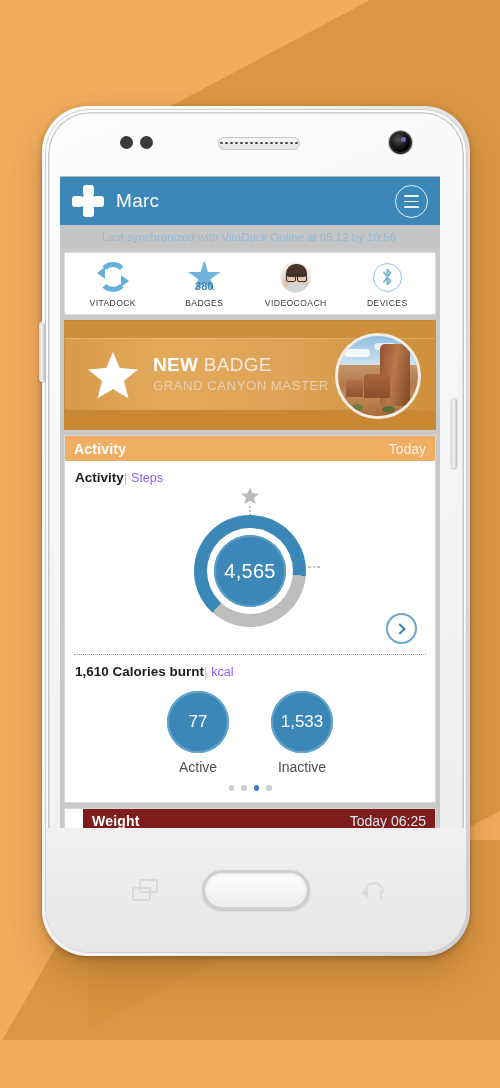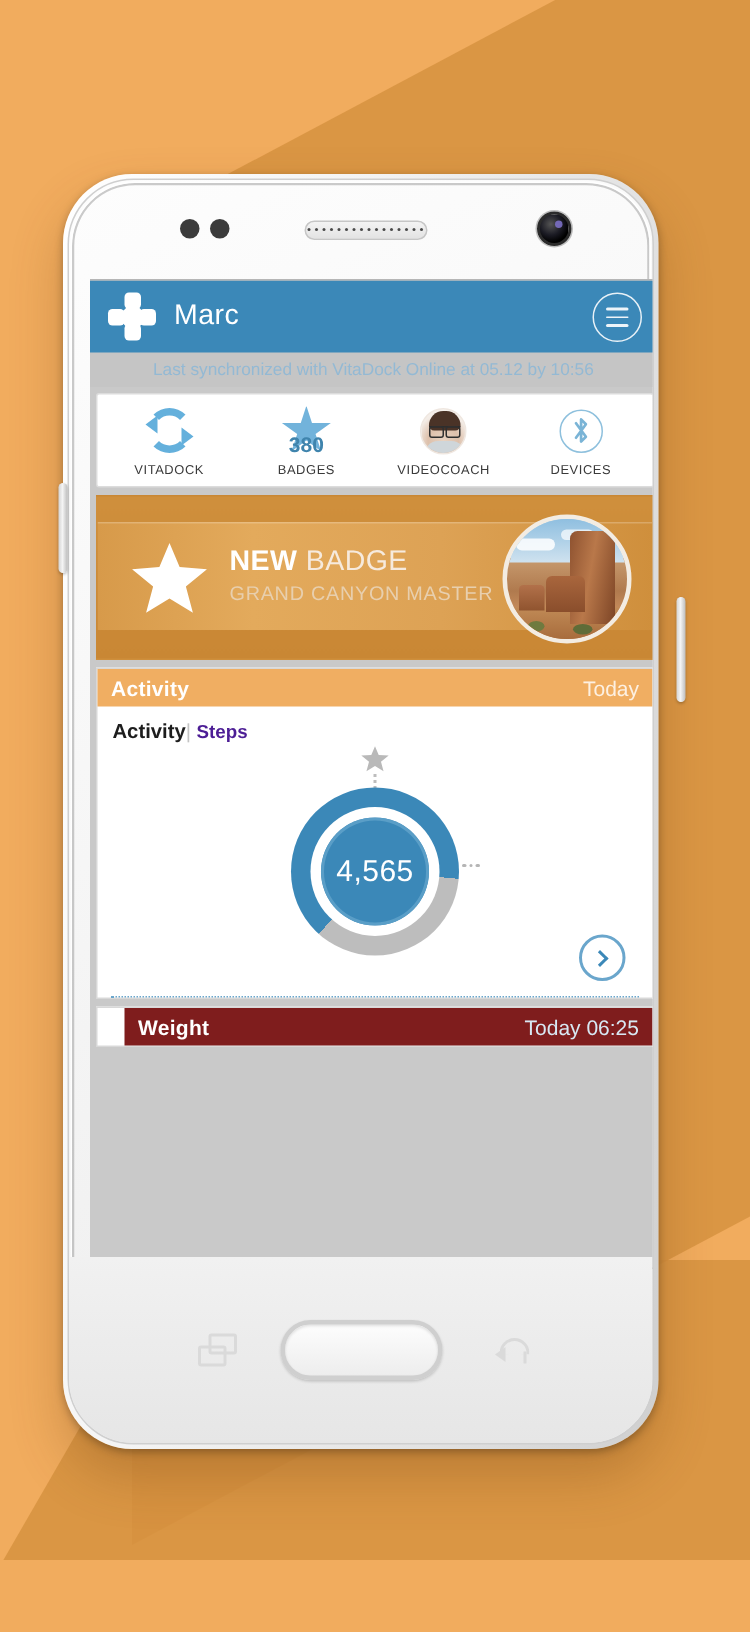--- a/index.html
+++ b/index.html
@@ -38,22 +38,22 @@
     height: 200px;
     background: #d6923f;
     transform: skewX(-30deg);
     opacity: .85;
   }
 
   
   #phone {
     position: absolute;
     left: 42px;
-    top: 116px;
-    width: 397px;
+    top: 106px;
+    width: 428px;
     height: 850px;
     border-radius: 46px;
     background: linear-gradient(100deg,#ffffff 0%,#f3f3f3 38%,#e2e2e2 72%,#cfcfcf 100%);
     box-shadow: 0 2px 6px rgba(0,0,0,.28), 0 18px 34px rgba(120,70,20,.30);
     padding: 3px;
   }
   #phone-inner {
     width: 100%; height: 100%;
     border-radius: 44px;
     background: linear-gradient(155deg,#fdfdfd 0%,#f6f6f6 45%,#ececec 100%);
@@ -190,21 +190,21 @@
   .sync-icon .tri.a { left:-1px; top:5px; border-top:6px solid transparent; border-bottom:6px solid transparent; border-right:8px solid #64b0dc; }
   .sync-icon .tri.b { right:-1px; bottom:5px; border-top:6px solid transparent; border-bottom:6px solid transparent; border-left:8px solid #64b0dc; }
 
   
   .badge-star { position:relative; width:34px; height:33px; display:flex; align-items:center; justify-content:center; }
   .badge-star .star-shape {
     position:absolute; inset:0;
     background:#72b3db;
     clip-path: polygon(50% 0%,61% 35%,98% 35%,68% 57%,79% 92%,50% 70%,21% 92%,32% 57%,2% 35%,39% 35%);
   }
-  .badge-star .count { position:relative; color:#3f84ad; font-size:14px; font-weight:bold; margin-top:18px; }
+  .badge-star .count { position:relative; color:#3f84ad; font-size:11px; font-weight:bold; margin-top:18px; }
 
   
   .coach-avatar {
     width: 31px; height: 31px; border-radius: 50%;
     background: radial-gradient(circle at 50% 72%, #e8d3c2 0%, #ddc0ab 40%, #f3ece6 70%, #faf7f4 100%);
     position: relative; overflow: hidden;
     border: 1px solid #efe7e0;
   }
   .coach-avatar .hair {
     position:absolute; left:5px; top:1px; width:21px; height:13px;
@@ -288,21 +288,21 @@
     padding: 0 9px; color:#fff;
   }
   .card-header.orange { background:#f0ae62; }
   .card-header.blue { background:#7f1d1d;margin-left:18px; }
   .card-header .title { font-size: 14px; font-weight: bold; letter-spacing:.2px; }
   .card-header .right { font-size: 14px; color:#fdf0e1; }
   .card-header.blue .right { color:#d8e8f3; }
 
   .card-section { padding: 9px 10px 4px 10px; }
   .section-title { font-size: 13.5px; color:#1d1d1d; font-weight: bold; }
-  .section-title .unit { color:#4c1d95; font-weight: bold; font-size:12.5px; }
+  .section-title .unit { color:#8b5cf6; font-weight: normal; font-size:12.5px; }
   .section-title .bar { color:#c4c4c4; font-weight:normal; }
 
   
   #ring-wrap { position:relative; height: 165px; text-align: right; }
   #goal-star {
     position:absolute; left:50%; top:2px; transform:translateX(-50%);
     width:19px; height:18px; background:#b9b9b9;
     clip-path: polygon(50% 3%,63% 35%,98% 37%,71% 60%,80% 95%,50% 76%,20% 95%,29% 60%,2% 37%,37% 35%);
   }
   #goal-dots { position:absolute; left:50%; top:21px; transform:translateX(-50%); display:flex; flex-direction:column; gap:2px; }
@@ -556,20 +556,43 @@
                 <i></i>
             </div>
             <div id="detail-arrow-button">
               <span class="chev"></span>
             </div>
           </div>
         </div>
 
         <div class="dotted-divider"></div>
 
+        <div class="card-section">
+          <div class="section-title">
+            <span>1,610 Calories burnt</span><span class="bar">|</span> <span class="unit">kcal</span>
+          </div>
+
+          <div id="calorie-circles">
+            <div class="cal-item">
+              <div class="cal-circle">77</div>
+              <div class="cal-label">Active</div>
+            </div>
+            <div class="cal-item">
+              <div class="cal-circle">1,533</div>
+              <div class="cal-label">Inactive</div>
+            </div>
+          </div>
+
+          <div id="page-dots">
+            <i></i>
+            <i></i>
+            <i class="active"></i>
+            <i></i>
+          </div>
+        </div>
       </div>
 
       <div class="card" id="weight-card">
         <div class="card-header blue">
           <span class="title">Weight</span>
           <span class="right">Today 06:25</span>
         </div>
       </div>
 
     </div>

